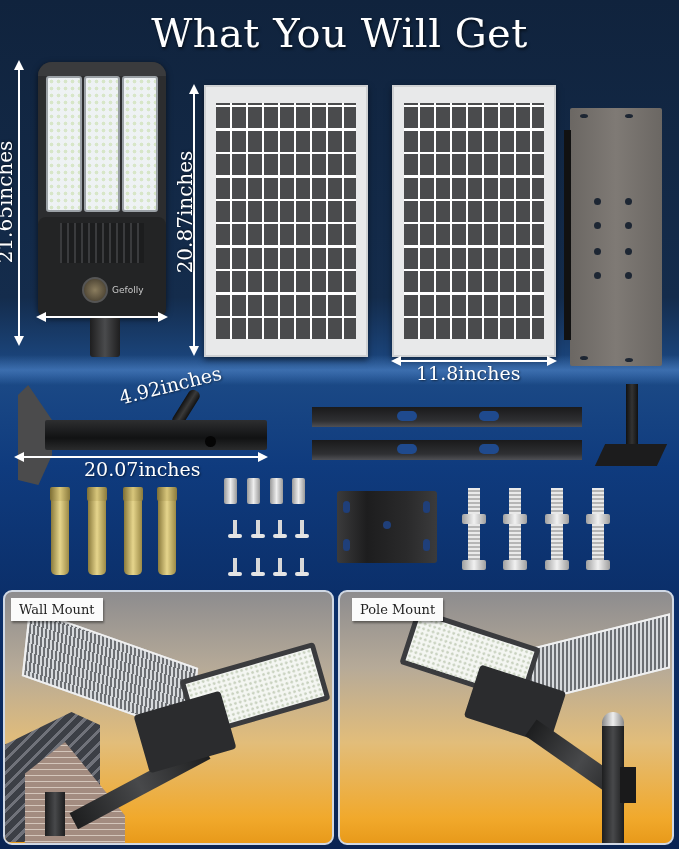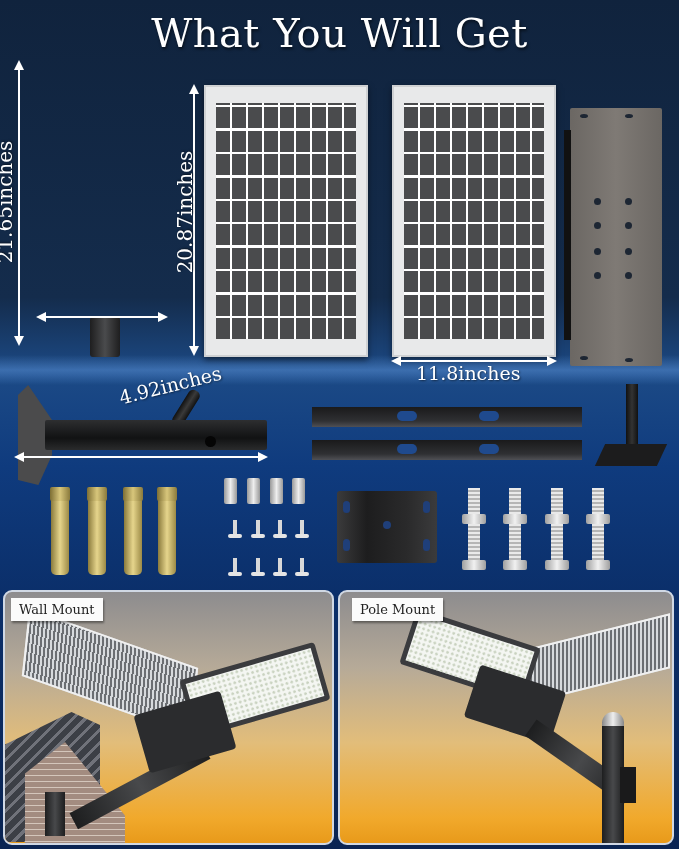--- a/index.html
+++ b/index.html
@@ -113,20 +113,31 @@
   <div class="stars"></div>
   <div class="glow"></div>
 
   <h1 class="title">What You Will Get</h1>
 
   <div class="vline" style="left:18px;top:64px;height:280px;"></div>
   <div class="arrow-up" style="left:14px;top:60px;"></div>
   <div class="arrow-down" style="left:14px;top:336px;"></div>
   <div class="dim-label" style="left:-56px;top:190px;transform:rotate(-90deg);font-size:20px;">21.65inches</div>
 
+  <div class="lamp">
+    <div class="lamp-top"></div>
+    <div class="led-panel" style="left:8px;"></div>
+    <div class="led-panel" style="left:46px;"></div>
+    <div class="led-panel" style="left:84px;"></div>
+    <div class="lamp-body">
+      <div class="vents"></div>
+      <div class="sensor"></div>
+      <div class="brand">Gefolly</div>
+    </div>
+  </div>
   <div class="lamp-post"></div>
 
   <div class="hline" style="left:40px;top:316px;width:124px;"></div>
   <div class="arrow-left" style="left:36px;top:312px;"></div>
   <div class="arrow-right" style="left:158px;top:312px;"></div>
 
   <div class="vline" style="left:193px;top:86px;height:268px;"></div>
   <div class="arrow-up" style="left:189px;top:84px;"></div>
   <div class="arrow-down" style="left:189px;top:346px;"></div>
   <div class="dim-label" style="left:124px;top:200px;transform:rotate(-90deg);font-size:20px;">20.87inches</div>
@@ -160,20 +171,21 @@
   </div>
 
   <div class="wall-bracket"></div>
   <div class="arm-stub"></div>
   <div class="arm"></div>
   <div class="arm-hole"></div>
   <div class="dim-label" style="left:118px;top:374px;transform:rotate(-14deg);">4.92inches</div>
   <div class="hline" style="left:18px;top:456px;width:246px;"></div>
   <div class="arrow-left" style="left:14px;top:452px;"></div>
   <div class="arrow-right" style="left:258px;top:452px;"></div>
+  <div class="dim-label" style="left:84px;top:458px;">20.07inches</div>
 
   <div class="rail" style="top:407px;">
     <div class="slot" style="left:85px;"></div>
       <div class="slot" style="left:167px;"></div>
   </div>
   <div class="rail" style="top:440px;">
     <div class="slot" style="left:85px;"></div>
       <div class="slot" style="left:167px;"></div>
   </div>
 

